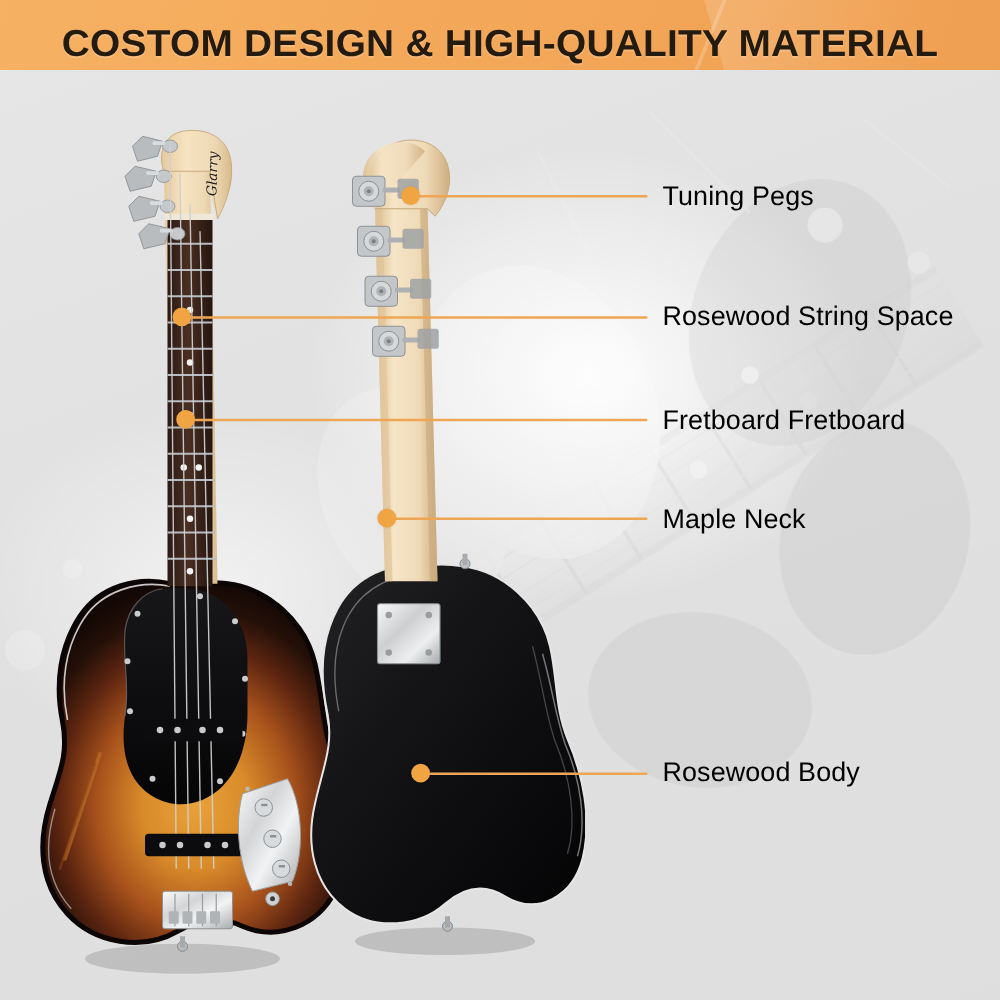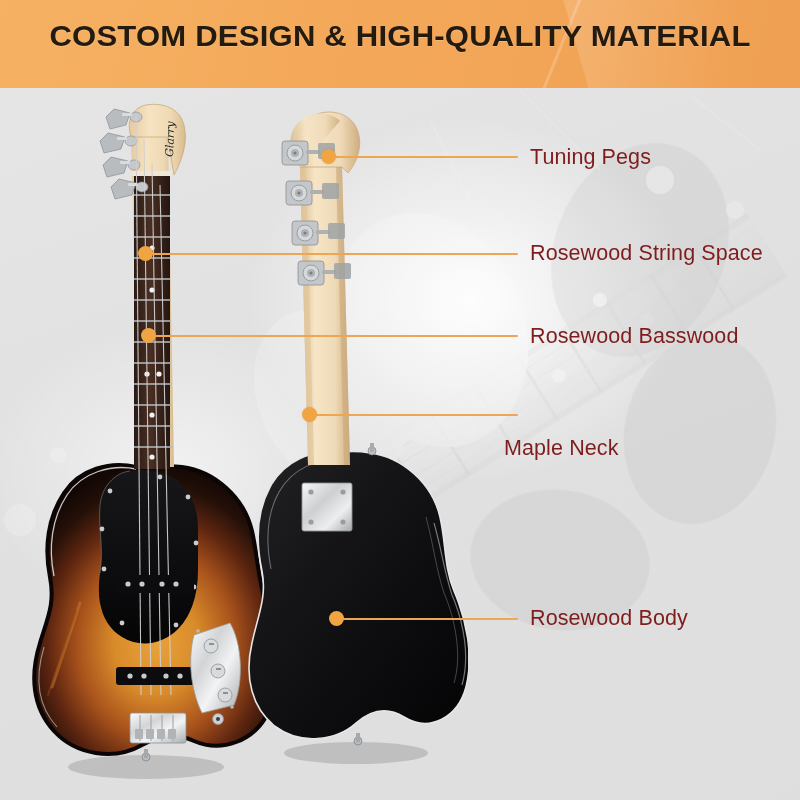--- a/index.html
+++ b/index.html
@@ -13,41 +13,41 @@
   
   .bg-base{position:absolute;inset:0;
     background:
       radial-gradient(ellipse 320px 260px at 470px 300px, rgba(255,255,255,.95) 0%, rgba(255,255,255,0) 70%),
       radial-gradient(ellipse 260px 200px at 170px 470px, rgba(255,255,255,.55) 0%, rgba(255,255,255,0) 72%),
       linear-gradient(160deg,#e6e6e7 0%,#e1e1e2 45%,#dedede 100%);
   }
   .wm{position:absolute;opacity:.22;filter:blur(.6px);}
 
   
-  .header{position:absolute;left:0;top:0;width:800px;height:88px;
+  .header{position:absolute;left:0;top:0;width:800px;height:56px;
     background:linear-gradient(105deg,#f6b163 0%,#f4a95a 40%,#f2a456 72%,#efa052 100%);
     overflow:hidden;}
   .header .sheen{position:absolute;right:-40px;top:-60px;width:260px;height:200px;
     background:linear-gradient(115deg,rgba(255,255,255,.17),rgba(255,255,255,0) 60%);
     transform:rotate(-16deg);}
   .header .sheen2{position:absolute;left:560px;top:-10px;width:3px;height:110px;
     background:rgba(255,255,255,.20);transform:rotate(22deg);}
   .title{position:absolute;left:0;top:0;width:800px;height:72px;
     display:flex;align-items:center;justify-content:center;
     font-size:30px;font-weight:bold;letter-spacing:.2px;
     color:#231a10;white-space:nowrap;
     transform:scaleX(1.035);transform-origin:center;
     text-shadow:0 1px 0 rgba(255,255,255,.18);}
 
   
   .callout{position:absolute;height:0;}
   .c-line{position:absolute;height:1.6px;background:#efa654;top:0;left:0;border-radius:1px;}
   .c-dot{position:absolute;width:15px;height:15px;border-radius:50%;
     background:#f0a542;box-shadow:0 0 2px rgba(0,0,0,.12);}
-  .c-label{position:absolute;font-size:21.5px;color:#7f1d1d;white-space:nowrap;
+  .c-label{position:absolute;font-size:21.5px;color:#000000;white-space:nowrap;
     font-weight:500;letter-spacing:.1px;}
 
   
   .g1{position:absolute;left:18px;top:95px;width:270px;height:690px;}
 
   
   .g2{position:absolute;left:238px;top:105px;width:230px;height:665px;}
 </style>
 </head>
 <body>
@@ -475,27 +475,27 @@
 
   <div class="callout" style="left:0;top:0;">
     <div class="c-line" style="left:145px;top:253px;width:373px;"></div>
     <div class="c-dot" style="left:138px;top:246px;"></div>
     <div class="c-label" style="left:530px;top:241px;">Rosewood String Space</div>
   </div>
 
   <div class="callout" style="left:0;top:0;">
     <div class="c-line" style="left:148px;top:335px;width:370px;"></div>
     <div class="c-dot" style="left:141px;top:328px;"></div>
-    <div class="c-label" style="left:530px;top:324px;">Rosewood Basswood</div>
+    <div class="c-label" style="left:530px;top:324px;">Fretboard Fretboard</div>
   </div>
 
   <div class="callout" style="left:0;top:0;">
     <div class="c-line" style="left:309px;top:414px;width:209px;"></div>
     <div class="c-dot" style="left:302px;top:407px;"></div>
-    <div class="c-label" style="left:504px;top:403px;margin-top:33px;">Maple Neck</div>
+    <div class="c-label" style="left:530px;top:403px;">Maple Neck</div>
   </div>
 
   <div class="callout" style="left:0;top:0;">
     <div class="c-line" style="left:336px;top:618px;width:182px;"></div>
     <div class="c-dot" style="left:329px;top:611px;"></div>
     <div class="c-label" style="left:530px;top:606px;">Rosewood Body</div>
   </div>
 
 </div>
 

